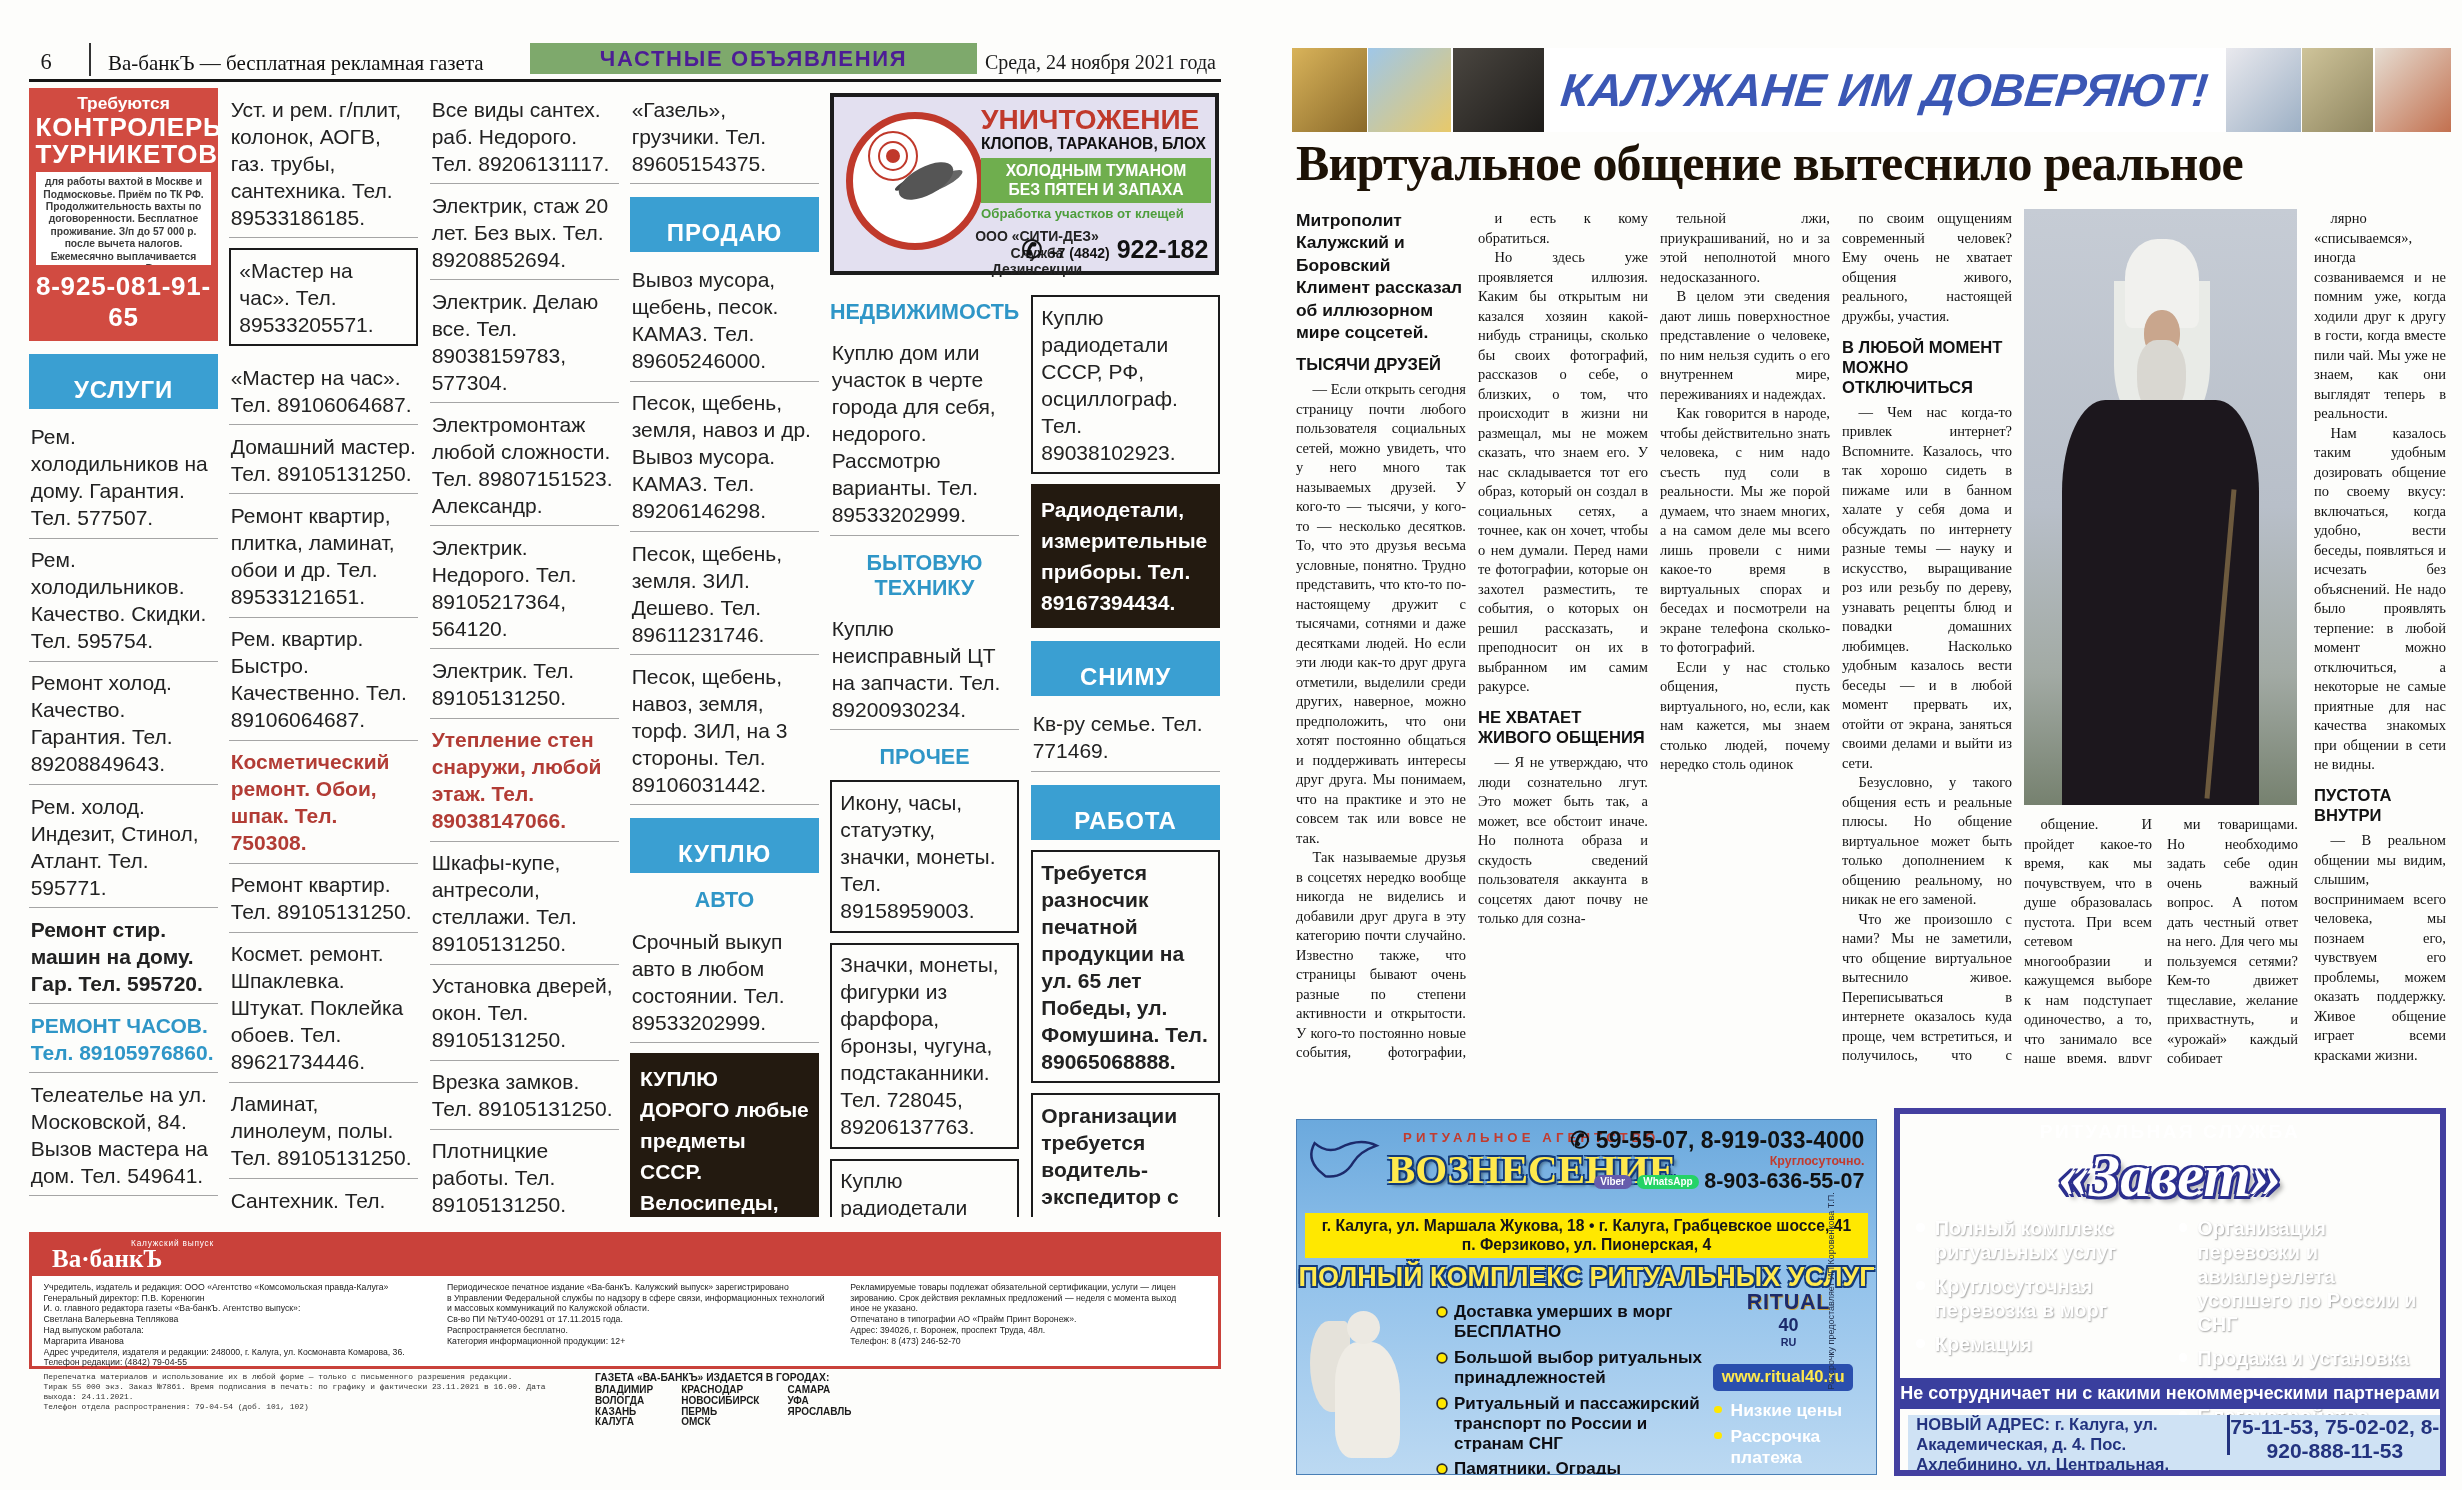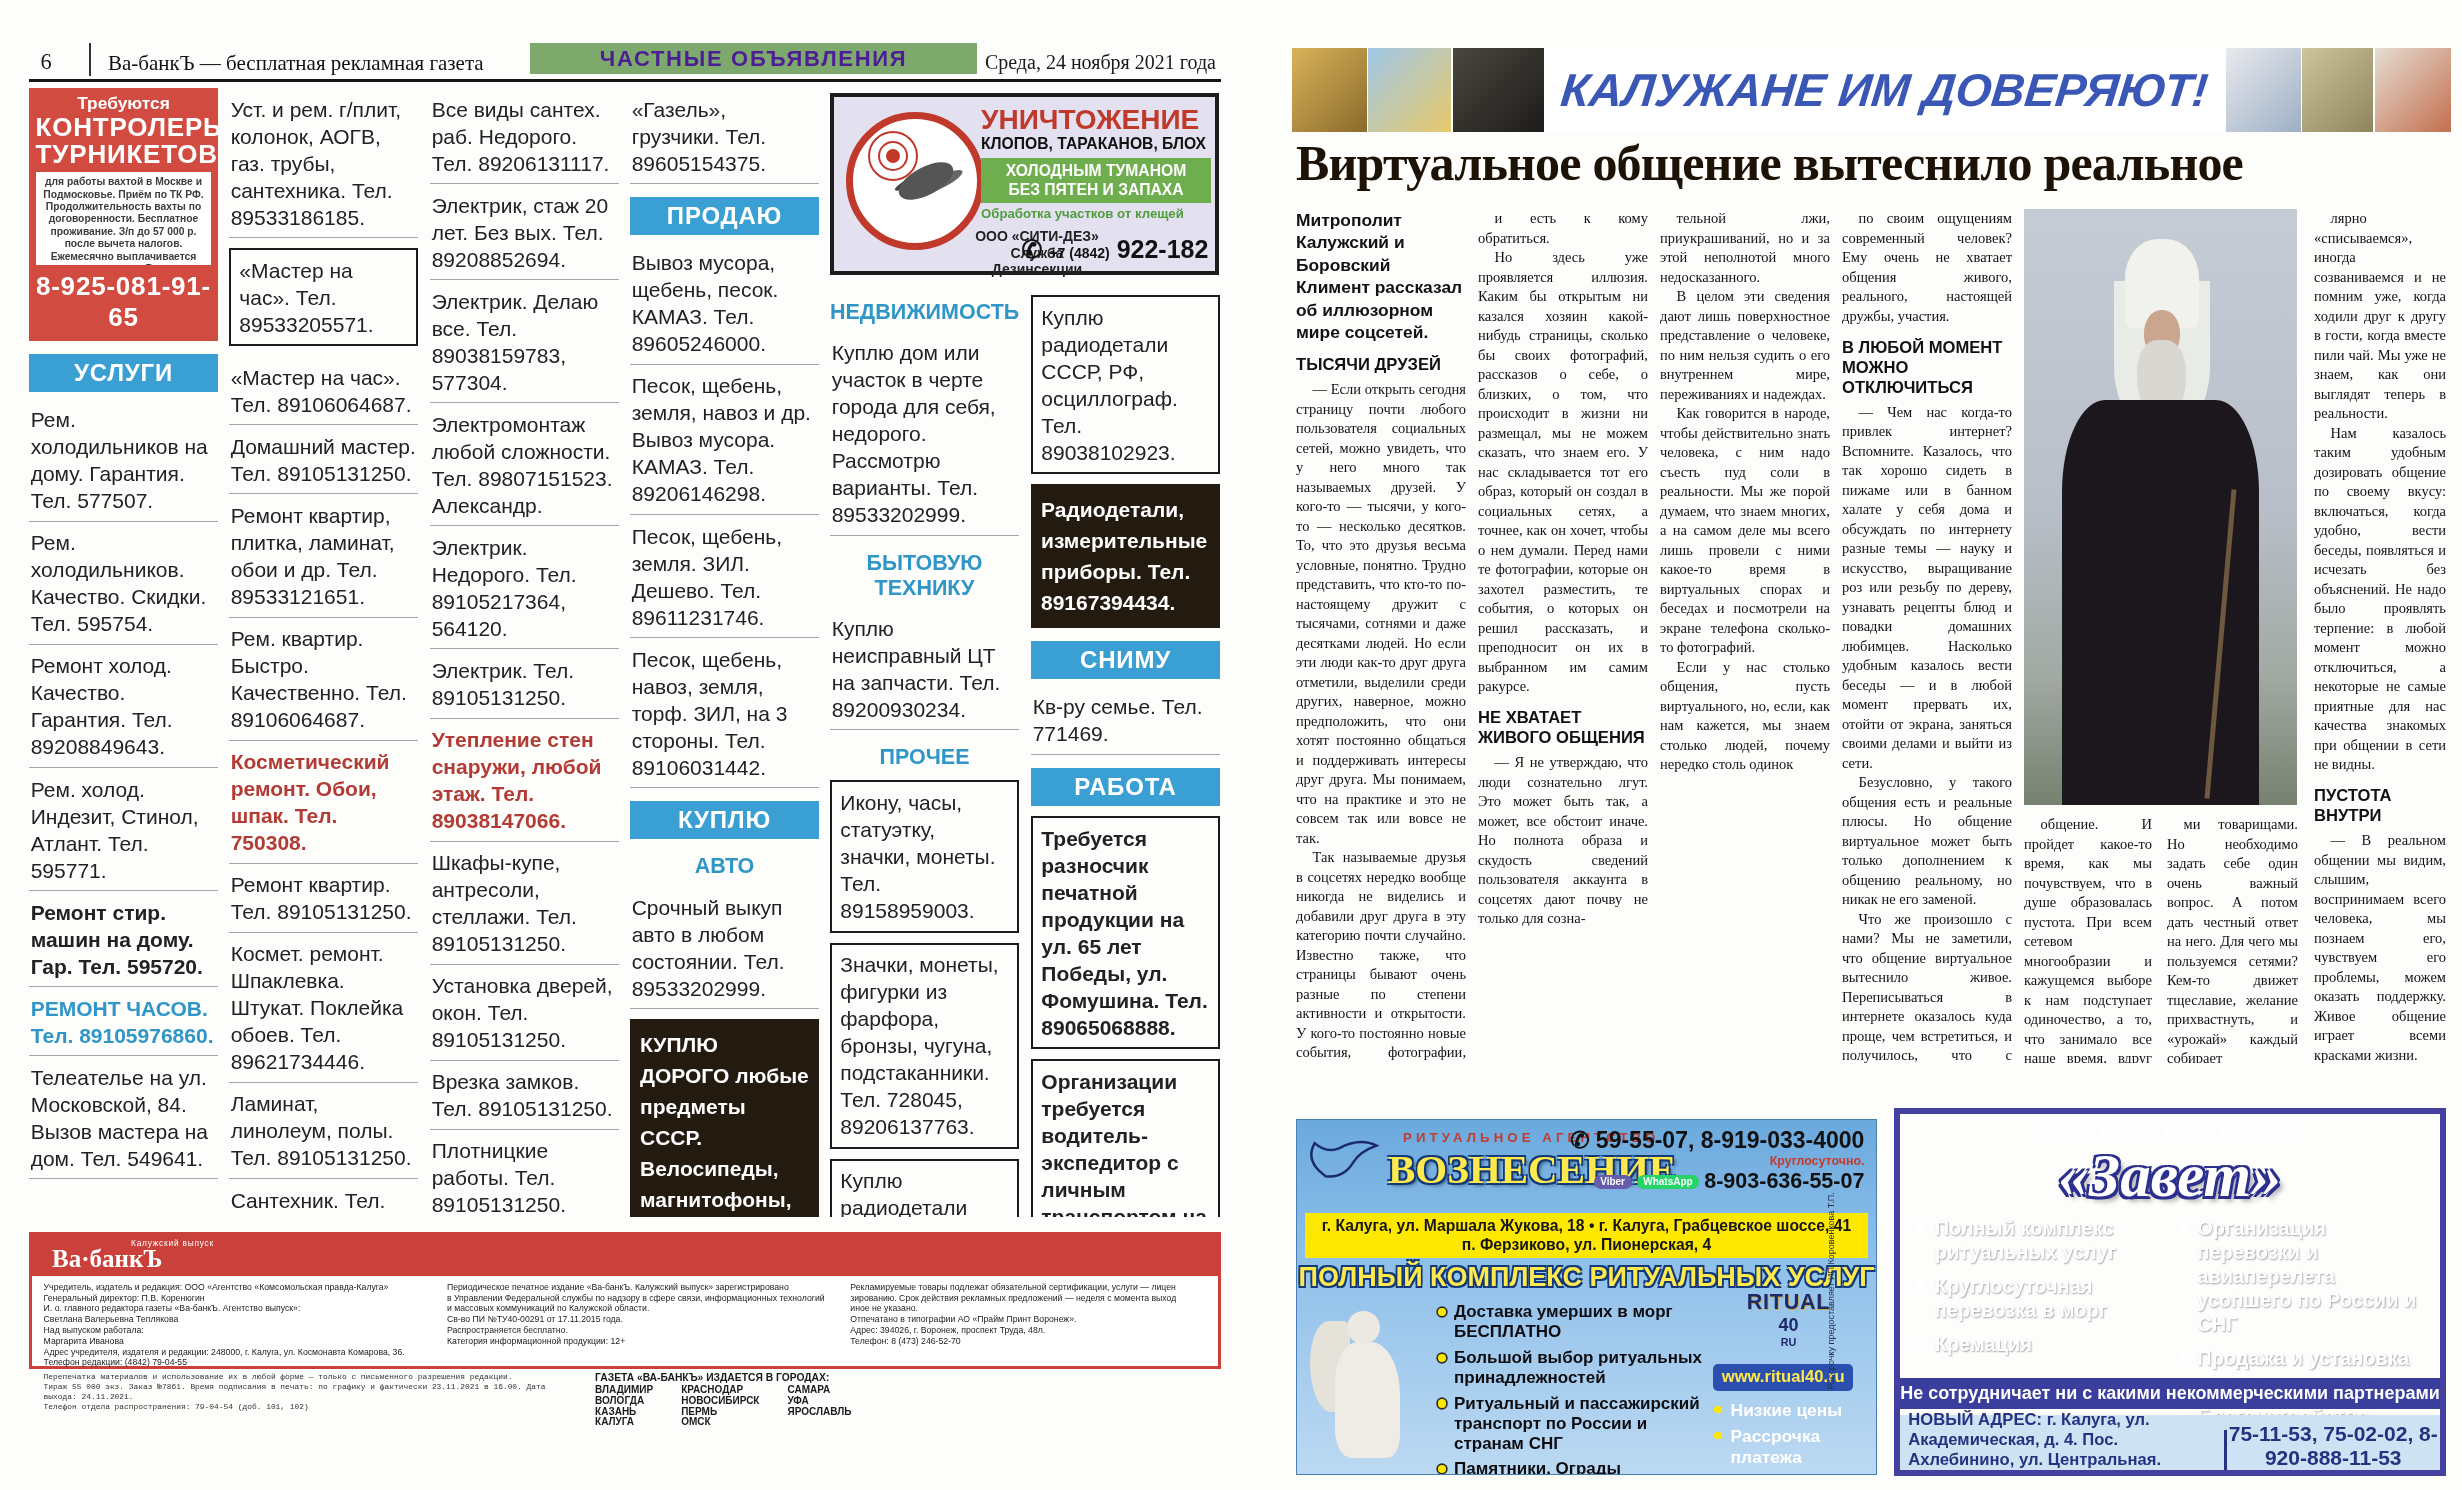--- a/index.html
+++ b/index.html
@@ -12,21 +12,21 @@
   .hvline{position:absolute;left:60px;top:1.7px;width:1.7px;height:33px;background:#333;}
   .masthead{position:absolute;left:79px;top:10px;font-family:"Liberation Serif",serif;font-size:21px;color:#111;}
   .green-band{position:absolute;left:501px;top:1.7px;width:447px;height:31px;background:#7ea96c;
     color:#4c1d95;font-weight:bold;font-size:22px;letter-spacing:1.7px;text-align:center;line-height:31px;}
   .hdate{position:absolute;right:5px;top:10px;font-family:"Liberation Serif",serif;font-size:20px;}
   #lp-rule{position:absolute;left:29px;top:79px;width:1192px;height:3.3px;background:#161616;}
 
   .col{position:absolute;top:88px;width:189px;height:1129px;overflow:hidden;}
   #c5,#c6{top:285px;height:932px;}
   .col-band{background:#3a9fd2;color:#fff;font-weight:bold;text-align:center;font-size:24px;
-    padding:5px 0 5px;margin:13.2px 0 6.6px;letter-spacing:0.8px;}
+    padding:22px 0 5px;margin:13.2px 0 6.6px;letter-spacing:0.8px;}
   .col-sub{color:#2f96c7;font-weight:bold;text-align:center;font-size:21.5px;margin:15px 0 6.6px;}
   .ad{font-size:21px;line-height:27px;padding:7.5px 1.7px 6.6px;border-bottom:0.8px solid #a5a5a5;color:#222;}
   .ad.bold{font-weight:bold;}
   .ad.red{color:#b23c35;font-weight:bold;}
   .ad.blue{color:#2f96c7;font-weight:bold;}
   .ad.boxed{border:2.5px solid #1b1b1b;padding:6.6px 8.3px;margin:10px 0;}
   .ad.invert{background:#231a10;color:#fff;font-weight:bold;padding:10px 10px;margin:10px 0;border-bottom:none;line-height:31px;}
 
   
   .job-ad{height:253px;background:#d14b41;color:#fff;text-align:center;padding:5px 6.6px;box-sizing:border-box;
@@ -139,21 +139,21 @@
   .zv-name{text-align:center;font-family:"Liberation Serif",serif;font-weight:900;font-style:italic;font-size:61px;
     color:#fff;line-height:65px;
     text-shadow:2.5px 2.5px 0 #2b2f8e,-2.5px 2.5px 0 #2b2f8e,2.5px -2.5px 0 #2b2f8e,-2.5px -2.5px 0 #2b2f8e,5px 5px 5px rgba(0,0,0,.35);}
   .zv-lists{display:flex;gap:11.6px;padding:8.3px 13.2px 0;}
   .zv-list{flex:1;}
   .zv-list .bullet-item{color:#fff;font-weight:900;font-size:20px;line-height:24px;margin-bottom:10px;
     position:relative;padding-left:21.5px;text-shadow:0.8px 0.8px 1.7px rgba(0,0,0,.35);}
   .zv-list .bullet-item::before{content:"";position:absolute;left:3.3px;top:7.5px;width:8.3px;height:8.3px;border-radius:50%;background:#fff;}
   .zv-notice{position:absolute;left:0;right:0;bottom:61px;background:#3a3f9e;color:#fff;font-weight:bold;
     font-size:18px;text-align:center;padding:5px 0;}
-  .zv-bottom{position:absolute;left:0;right:0;bottom:0;height:55px;background:#cfe2f4;display:flex;align-items:flex-end;}
+  .zv-bottom{position:absolute;left:8px;right:0;bottom:0;height:55px;background:#cfe2f4;display:flex;align-items:flex-start;}
   .zv-addr{width:60%;color:#23337f;font-weight:900;font-size:16.6px;line-height:20px;padding:0 8.3px;box-sizing:border-box;}
   .zv-div{width:2.5px;height:40px;background:#23337f;}
   .zv-phones{flex:1;color:#23337f;font-weight:900;font-size:21px;line-height:24px;text-align:center;}
 </style>
 </head>
 <body>
 
 <div id="canvas">
 
   <div id="lp-header">

